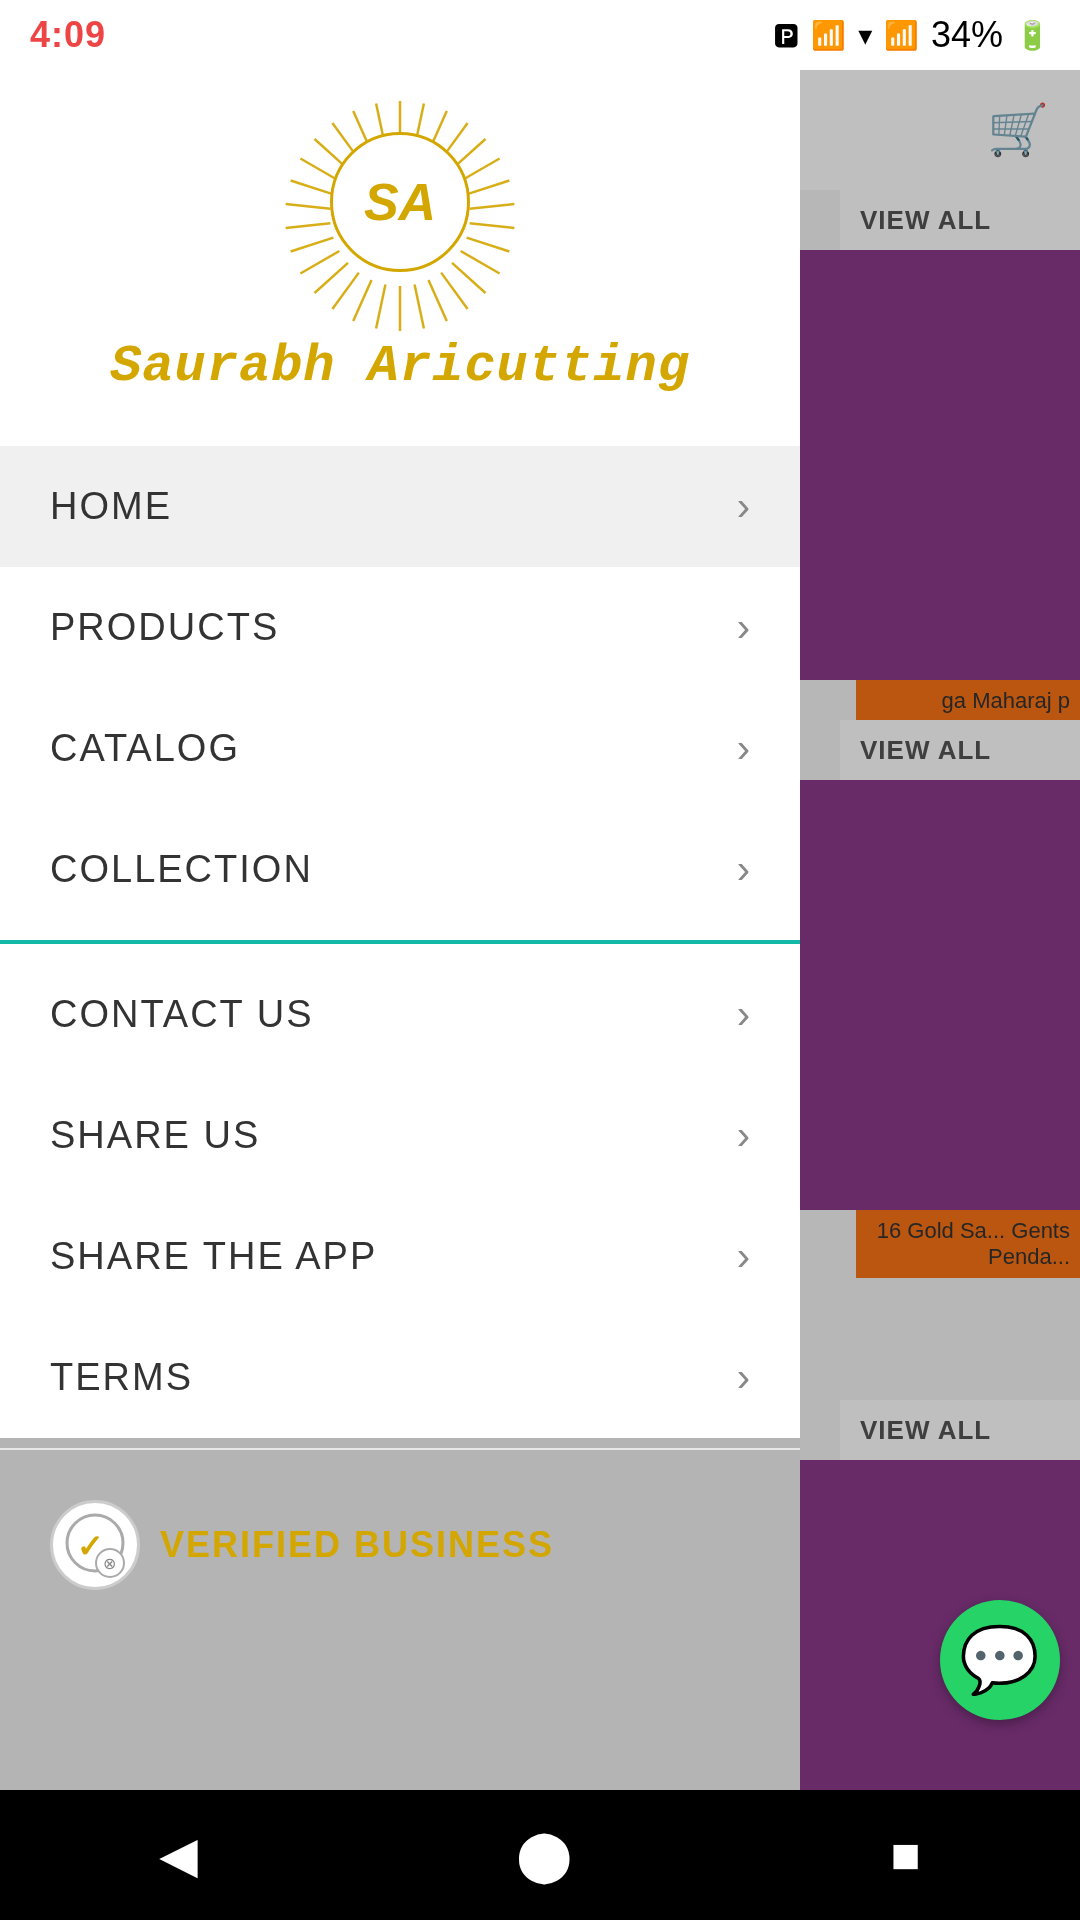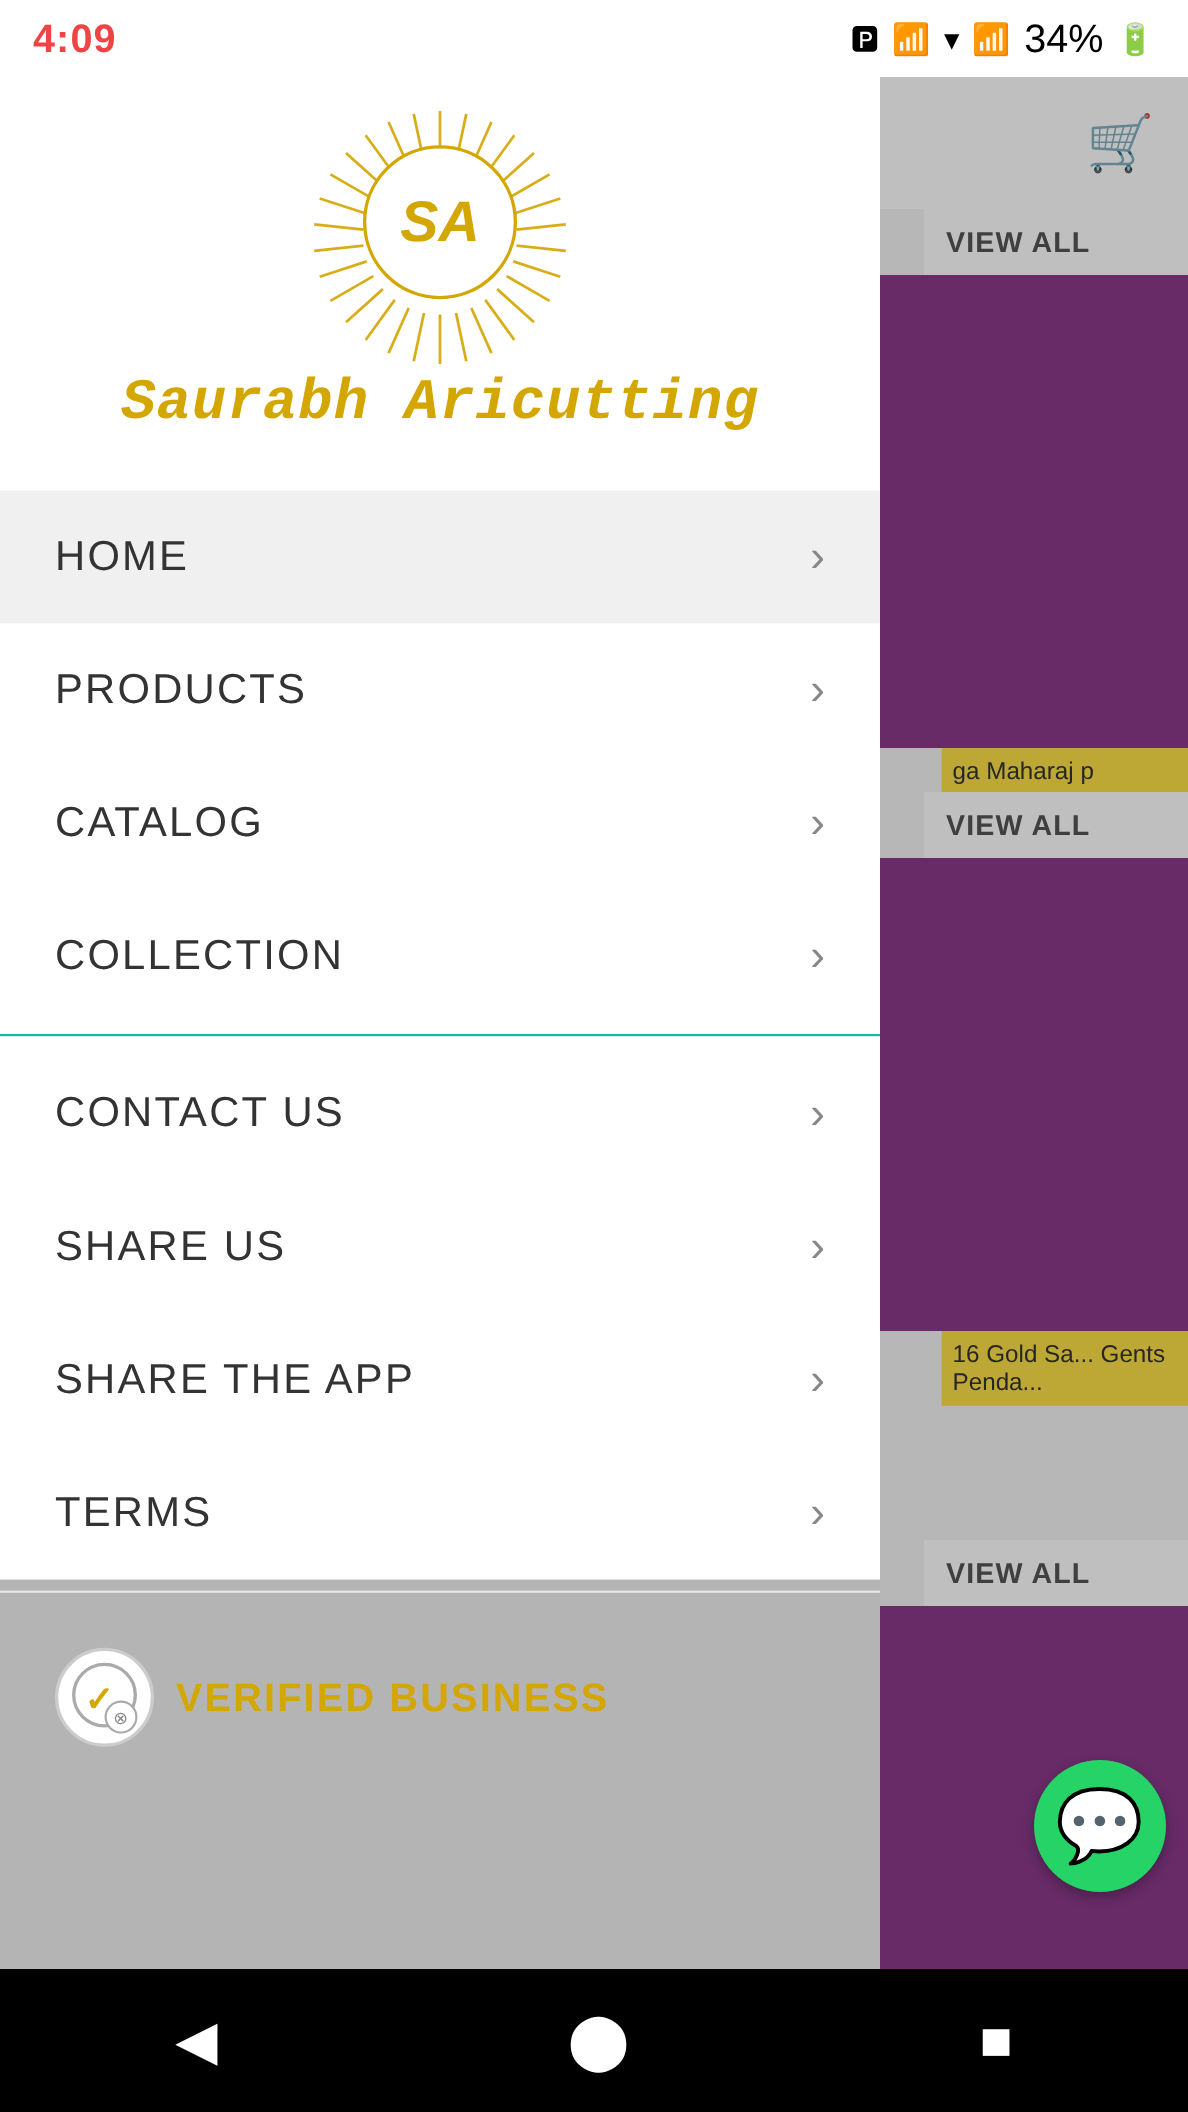--- a/index.html
+++ b/index.html
@@ -126,21 +126,22 @@
     }
 
     
     .bg-product-label {
       position: absolute;
       right: 0;
       width: 224px;
       font-size: 22px;
       color: #333;
       padding: 8px 10px;
-      background: #fde047;
+      background: #f97316;
+      text-align: right;
     }
     .bg-label-1 { top: 490px; }
     .bg-label-2 { top: 1020px; }
 
     
     .overlay {
       position: absolute;
       top: 0;
       left: 0;
       width: 1080px;
@@ -221,21 +222,21 @@
     }
 
     
     .menu-section {
       flex: 1;
       display: flex;
       flex-direction: column;
     }
 
     .menu-group {
-      border-bottom: 2px solid #14b8a6;
+      border-bottom: 4px solid #14b8a6;
       padding: 10px 0;
     }
 
     .menu-item {
       display: flex;
       align-items: center;
       justify-content: space-between;
       padding: 38px 50px;
       cursor: pointer;
       background: #fff;

